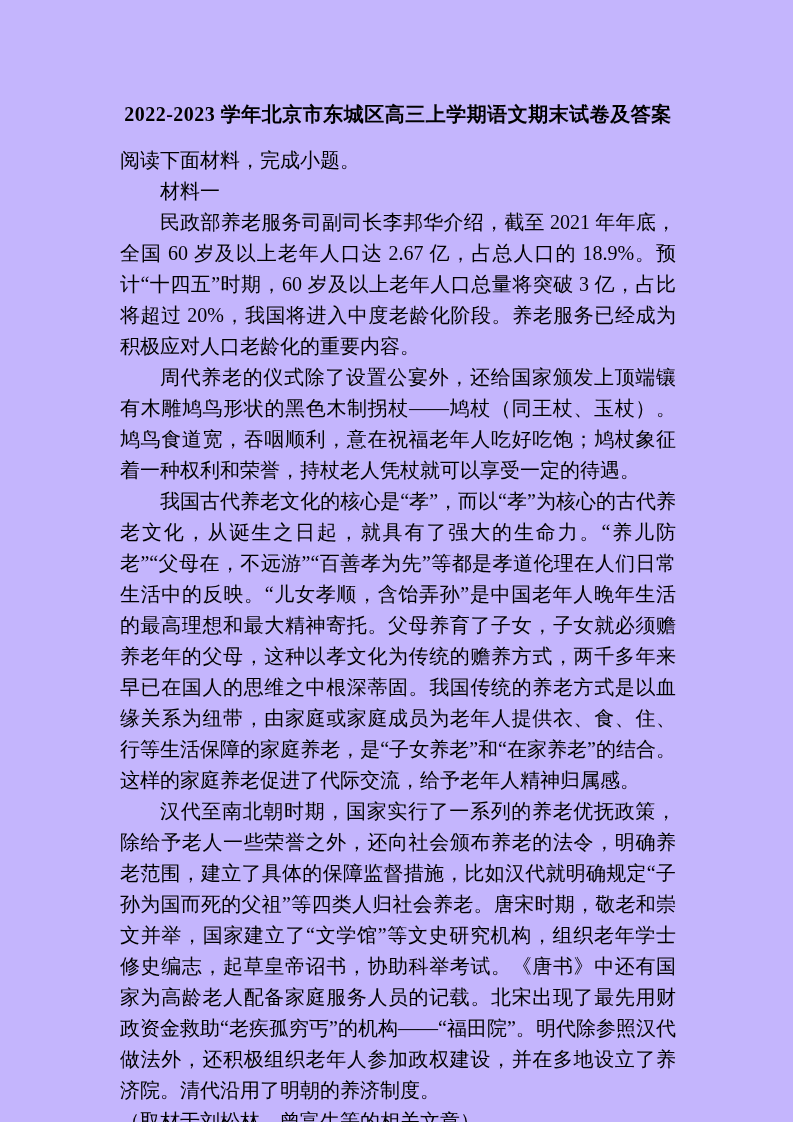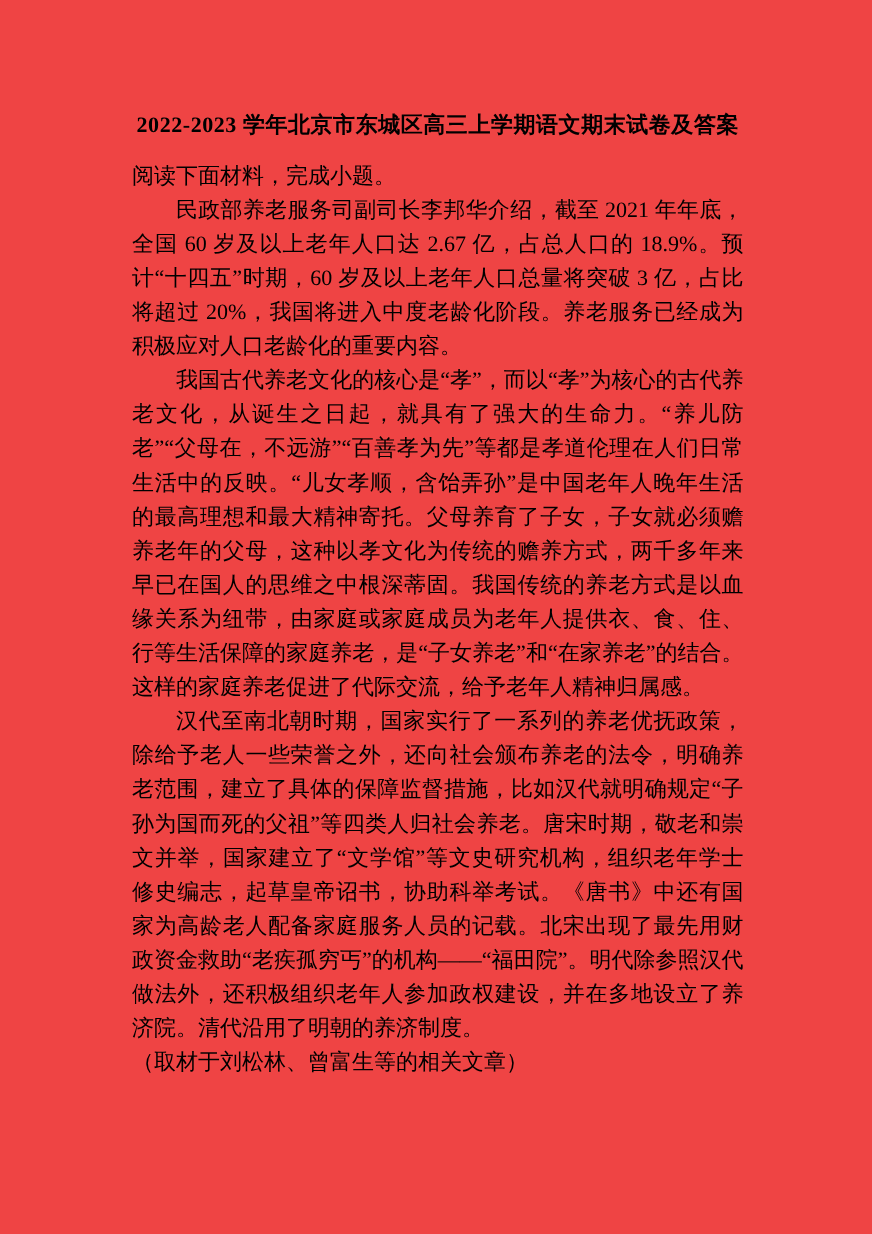--- a/index.html
+++ b/index.html
@@ -5,21 +5,21 @@
   html, body {
     margin: 0;
     padding: 0;
     background: #ffffff;
   }
   .page {
     position: relative;
     width: 793px;
     height: 1122px;
     margin: 0 auto;
-    background: #ef4444;
+    background: #c4b5fd;
     box-sizing: border-box;
     padding: 92px 117px 0 120px;
     font-family: "Liberation Serif", "DejaVu Serif", serif;
     color: #000000;
     overflow: hidden;
   }
   .doc-title {
     font-size: 20px;
     font-weight: bold;
     text-align: center;
@@ -51,24 +51,26 @@
 </style>
 </head>
 <body>
 
 <div class="page">
   <h1 class="doc-title">2022-2023 学年北京市东城区高三上学期语文期末试卷及答案</h1>
 
   <div class="body-text">
     <p class="intro-line">阅读下面材料，完成小题。</p>
 
+    <p class="material-label">材料一</p>
 
     <p class="para">民政部养老服务司副司长李邦华介绍，截至 2021 年年底，全国 60 岁及以上老年人口达 2.67 亿，占总人口的 18.9%。预计“十四五”时期，60 岁及以上老年人口总量将突破 3 亿，占比将超过 20%，我国将进入中度老龄化阶段。养老服务已经成为积极应对人口老龄化的重要内容。</p>
 
 
+    <p class="para">周代养老的仪式除了设置公宴外，还给国家颁发上顶端镶有木雕鸠鸟形状的黑色木制拐杖——鸠杖（同王杖、玉杖）。鸠鸟食道宽，吞咽顺利，意在祝福老年人吃好吃饱；鸠杖象征着一种权利和荣誉，持杖老人凭杖就可以享受一定的待遇。</p>
 
     <p class="para">我国古代养老文化的核心是“孝”，而以“孝”为核心的古代养老文化，从诞生之日起，就具有了强大的生命力。“养儿防老”“父母在，不远游”“百善孝为先”等都是孝道伦理在人们日常生活中的反映。“儿女孝顺，含饴弄孙”是中国老年人晚年生活的最高理想和最大精神寄托。父母养育了子女，子女就必须赡养老年的父母，这种以孝文化为传统的赡养方式，两千多年来早已在国人的思维之中根深蒂固。我国传统的养老方式是以血缘关系为纽带，由家庭或家庭成员为老年人提供衣、食、住、行等生活保障的家庭养老，是“子女养老”和“在家养老”的结合。这样的家庭养老促进了代际交流，给予老年人精神归属感。</p>
 
     <p class="para">汉代至南北朝时期，国家实行了一系列的养老优抚政策，除给予老人一些荣誉之外，还向社会颁布养老的法令，明确养老范围，建立了具体的保障监督措施，比如汉代就明确规定“子孙为国而死的父祖”等四类人归社会养老。唐宋时期，敬老和崇文并举，国家建立了“文学馆”等文史研究机构，组织老年学士修史编志，起草皇帝诏书，协助科举考试。《唐书》中还有国家为高龄老人配备家庭服务人员的记载。北宋出现了最先用财政资金救助“老疾孤穷丐”的机构——“福田院”。明代除参照汉代做法外，还积极组织老年人参加政权建设，并在多地设立了养济院。清代沿用了明朝的养济制度。</p>
 
     <p class="attribution">（取材于刘松林、曾富生等的相关文章）</p>
   </div>
 </div>
 
 </body></html>

